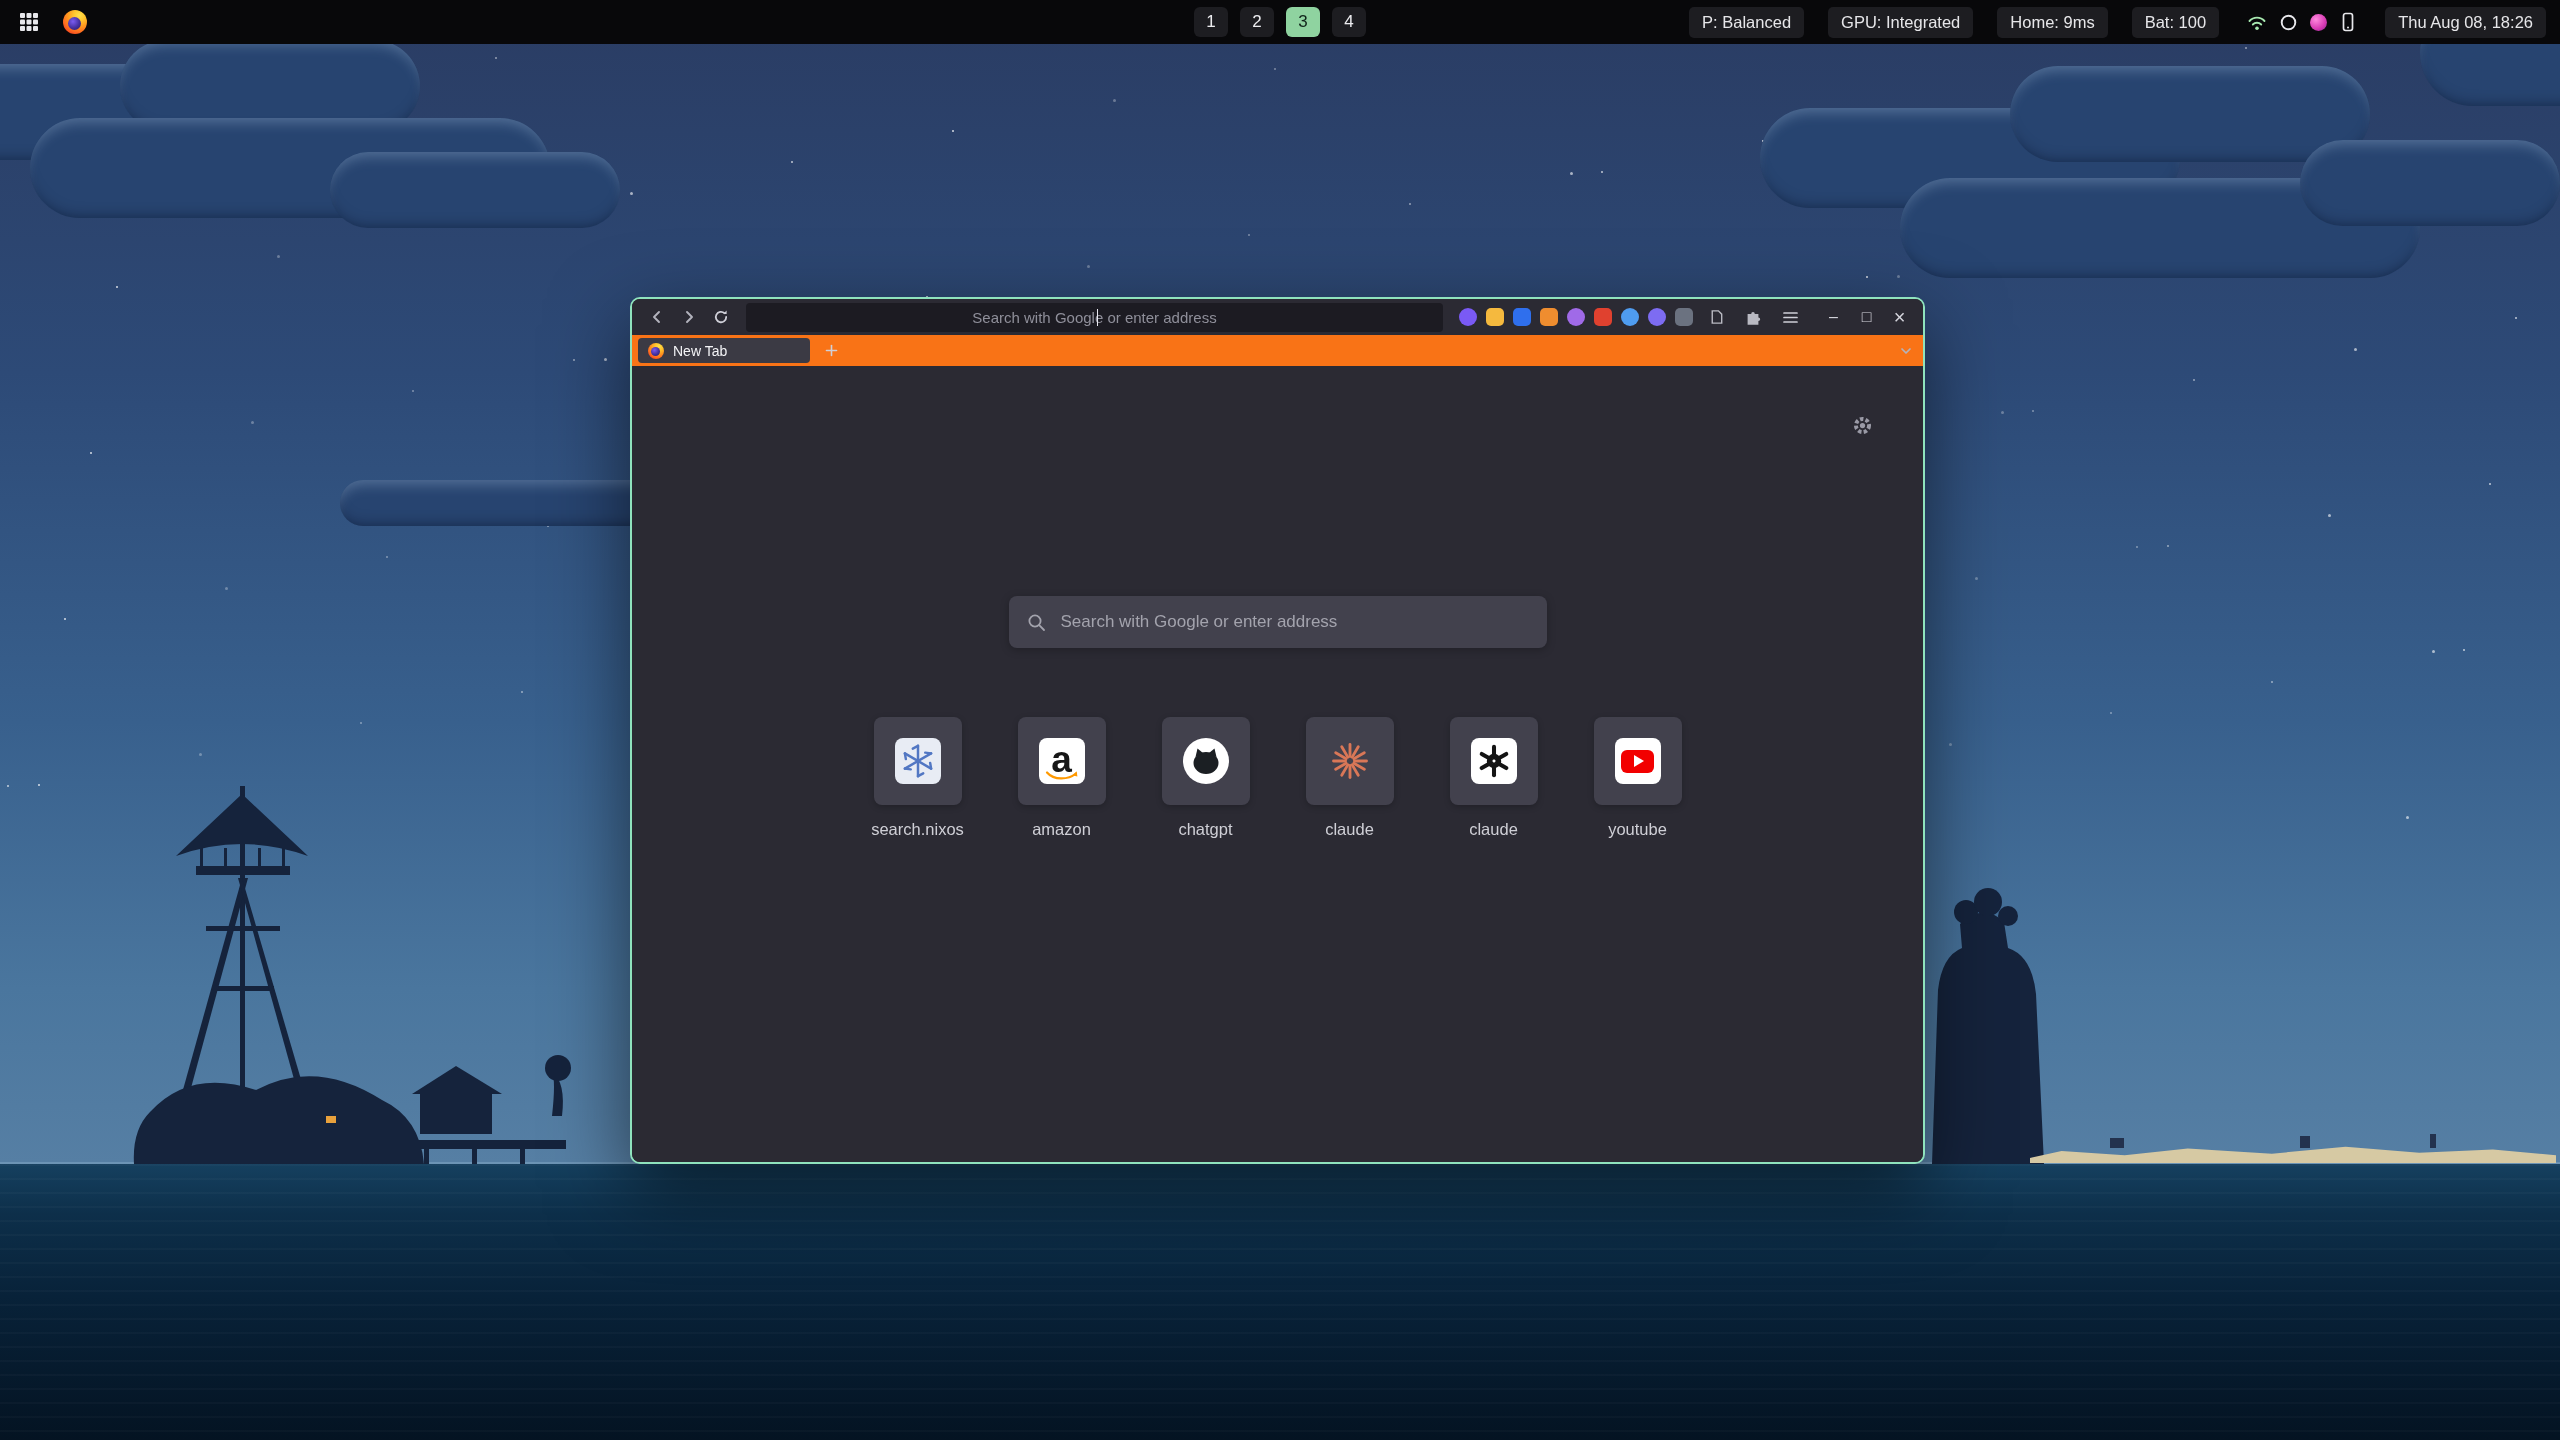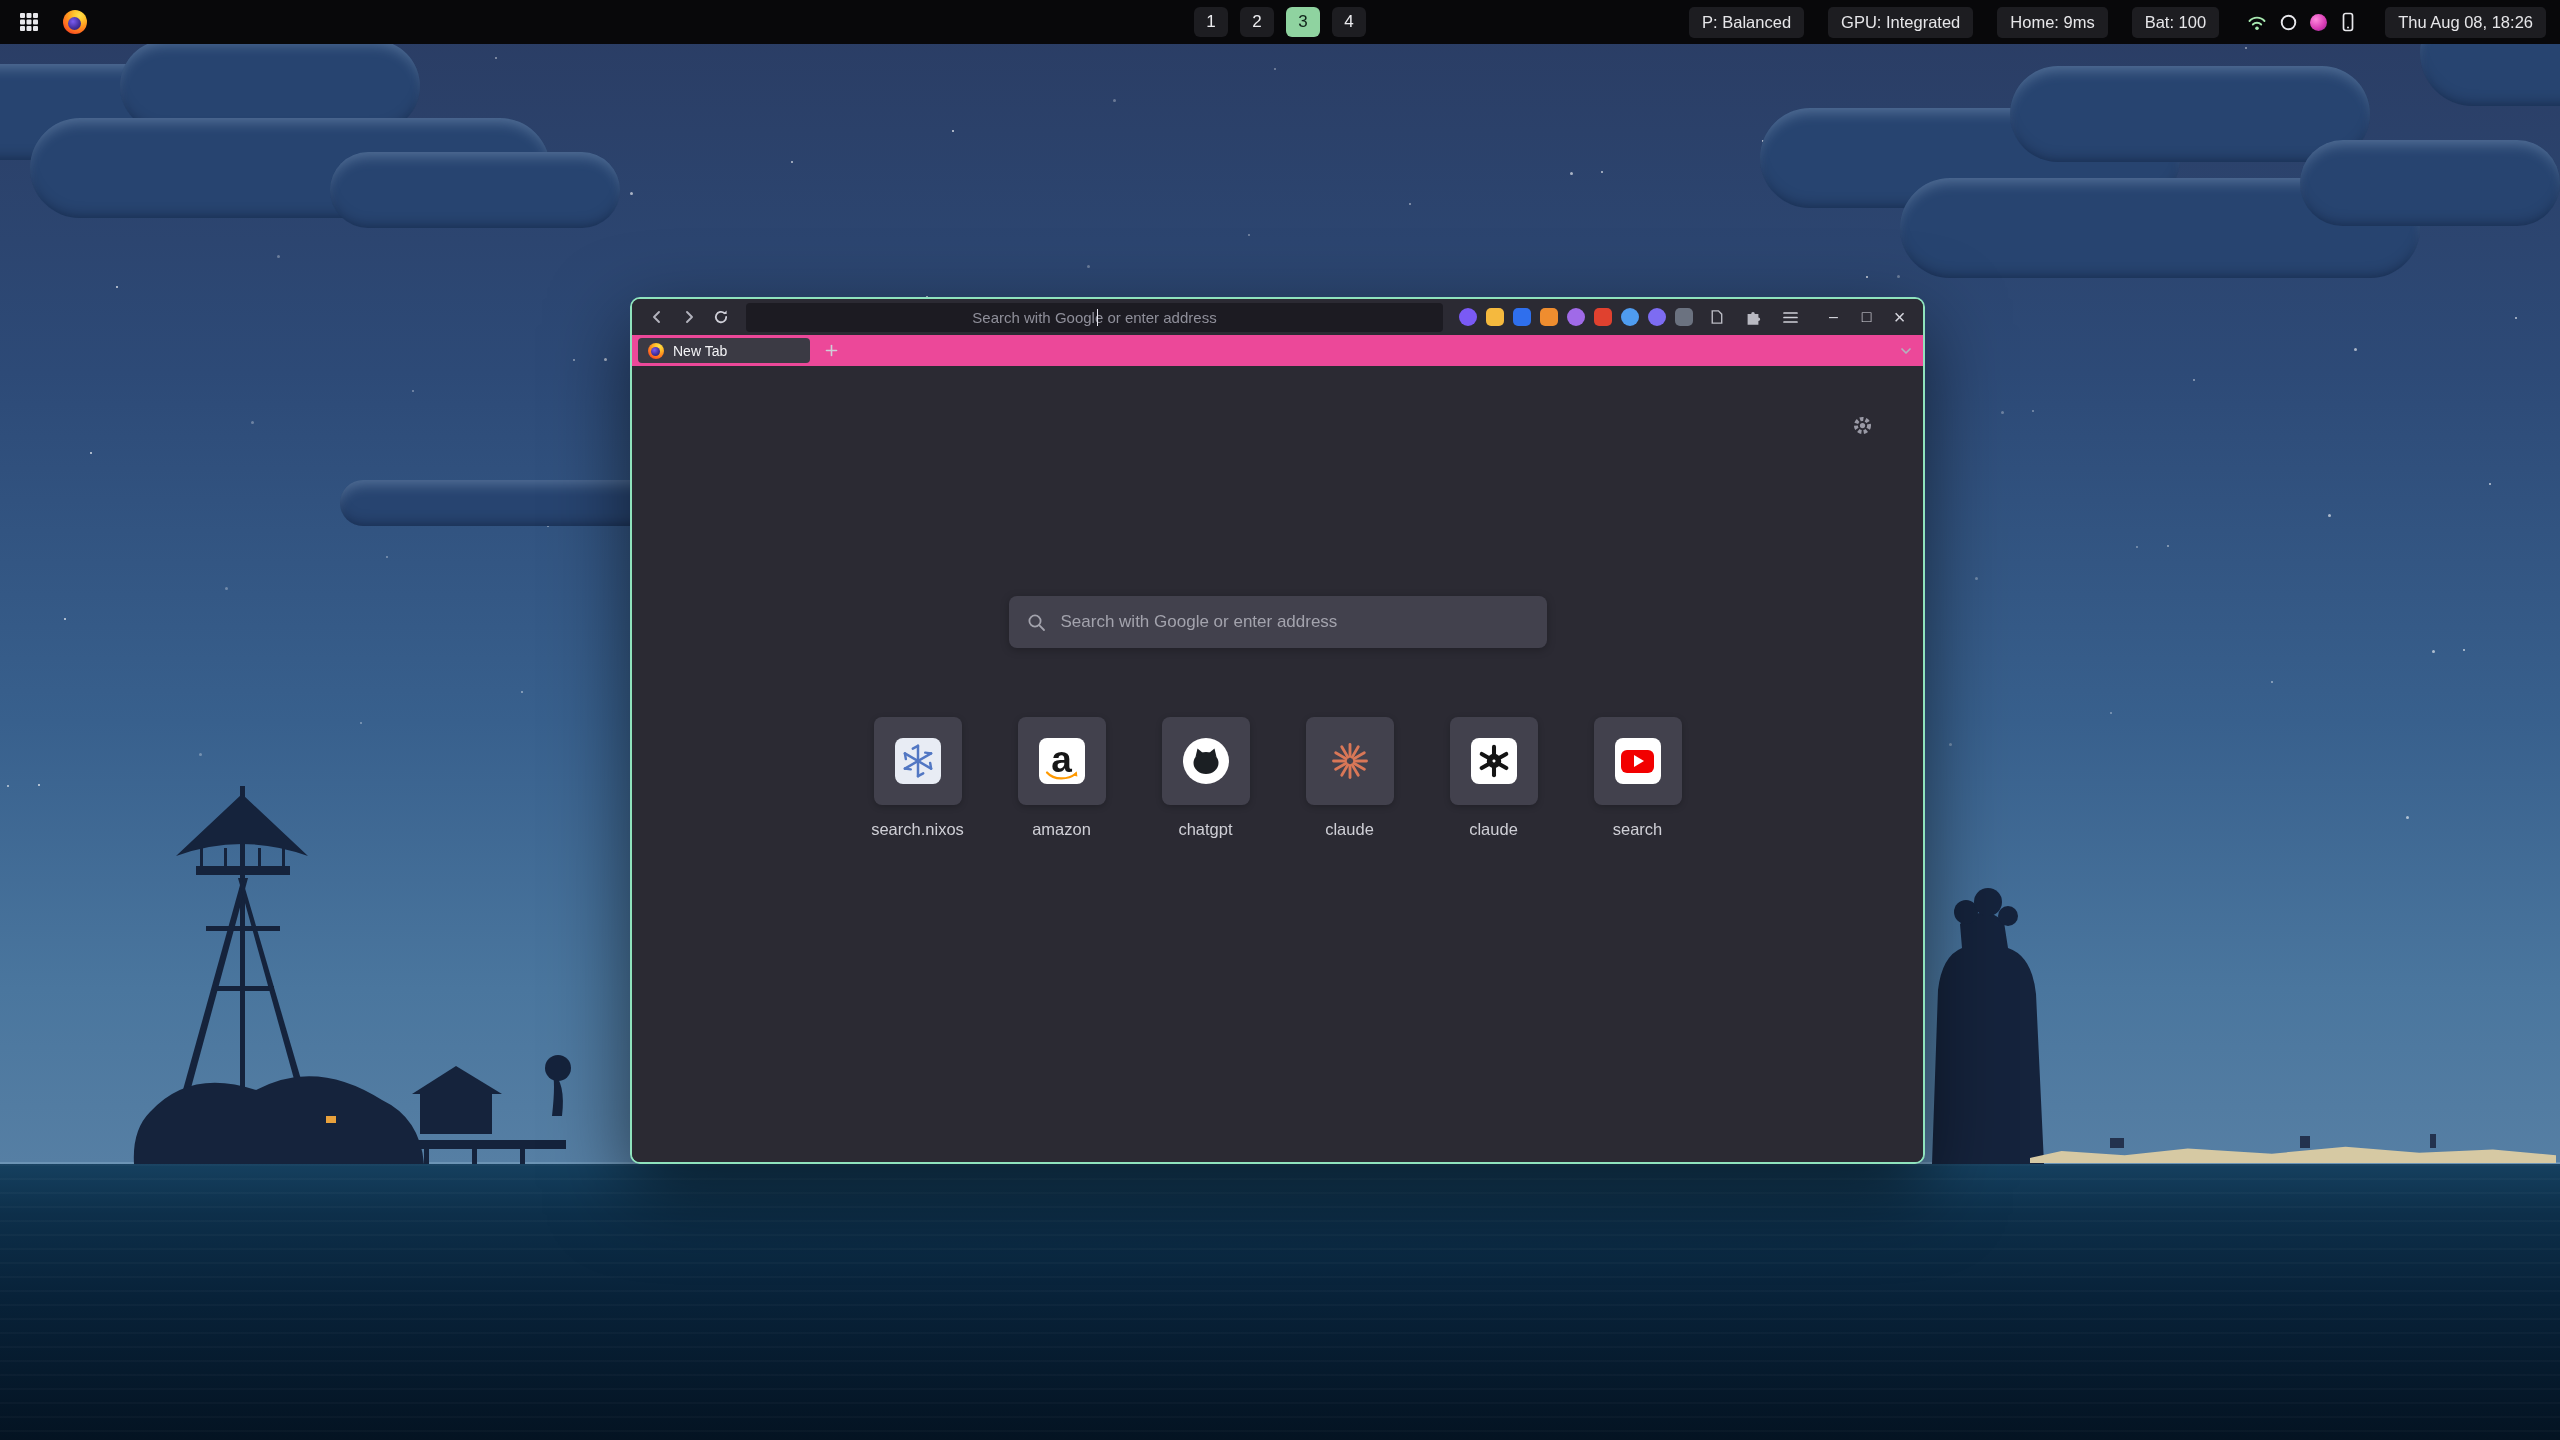--- a/index.html
+++ b/index.html
@@ -85,21 +85,21 @@
   .caret { position:absolute; left:calc(50% + 2px); top:6px; width:1.5px; height:17px; background:#e8e8f0; }
   .ext-group { display:flex; align-items:center; gap:9px; margin:0 6px; }
   .ext { width:18px; height:18px; border-radius:5px; }
   .ext.round { border-radius:50%; }
   .toolbtn { width:28px; height:28px; display:flex; align-items:center; justify-content:center; border-radius:4px; }
   .controls { display:flex; align-items:center; gap:6px; margin-left:8px; }
   .ctl { width:27px; height:27px; display:flex; align-items:center; justify-content:center;
     color:#d6d6de; font-size:16px; border-radius:4px; }
   .ctl.close { font-size:20px; }
 
-  .tabbar { height:31px; background:#ec4899; display:flex; align-items:center; padding:0 6px; position:relative; }
+  .tabbar { height:31px; background:#f97316; display:flex; align-items:center; padding:0 6px; position:relative; }
   .tab { height:25px; width:172px; background:#3b3a44; border-radius:4px; display:flex; align-items:center;
     gap:9px; padding:0 10px; }
   .tab-title { font-size:14px; color:#f3f3f6; }
   .plusbtn { width:26px; height:25px; margin-left:8px; display:flex; align-items:center; justify-content:center; border-radius:4px; }
   .tab-chevron { position:absolute; right:10px; top:0; height:31px; display:flex; align-items:center; }
 
   .content { position:relative; height:calc(100% - 67px); background:#2b2a33; }
   .gear-btn { position:absolute; top:44px; right:46px; width:30px; height:30px;
     display:flex; align-items:center; justify-content:center; border-radius:4px; }
 
@@ -533,18 +533,18 @@
       </div>
 
       <div class="tile">
         <div class="tile-box">
           <div class="fav">
             <div class="yt-play" style="background-color: rgb(242, 0, 0);">
               <span class="yt-tri"></span>
             </div>
           </div>
         </div>
-        <div class="tile-label">search</div>
+        <div class="tile-label">youtube</div>
       </div>
 
     </div>
   </div>
 </section>
 
 </body></html>

